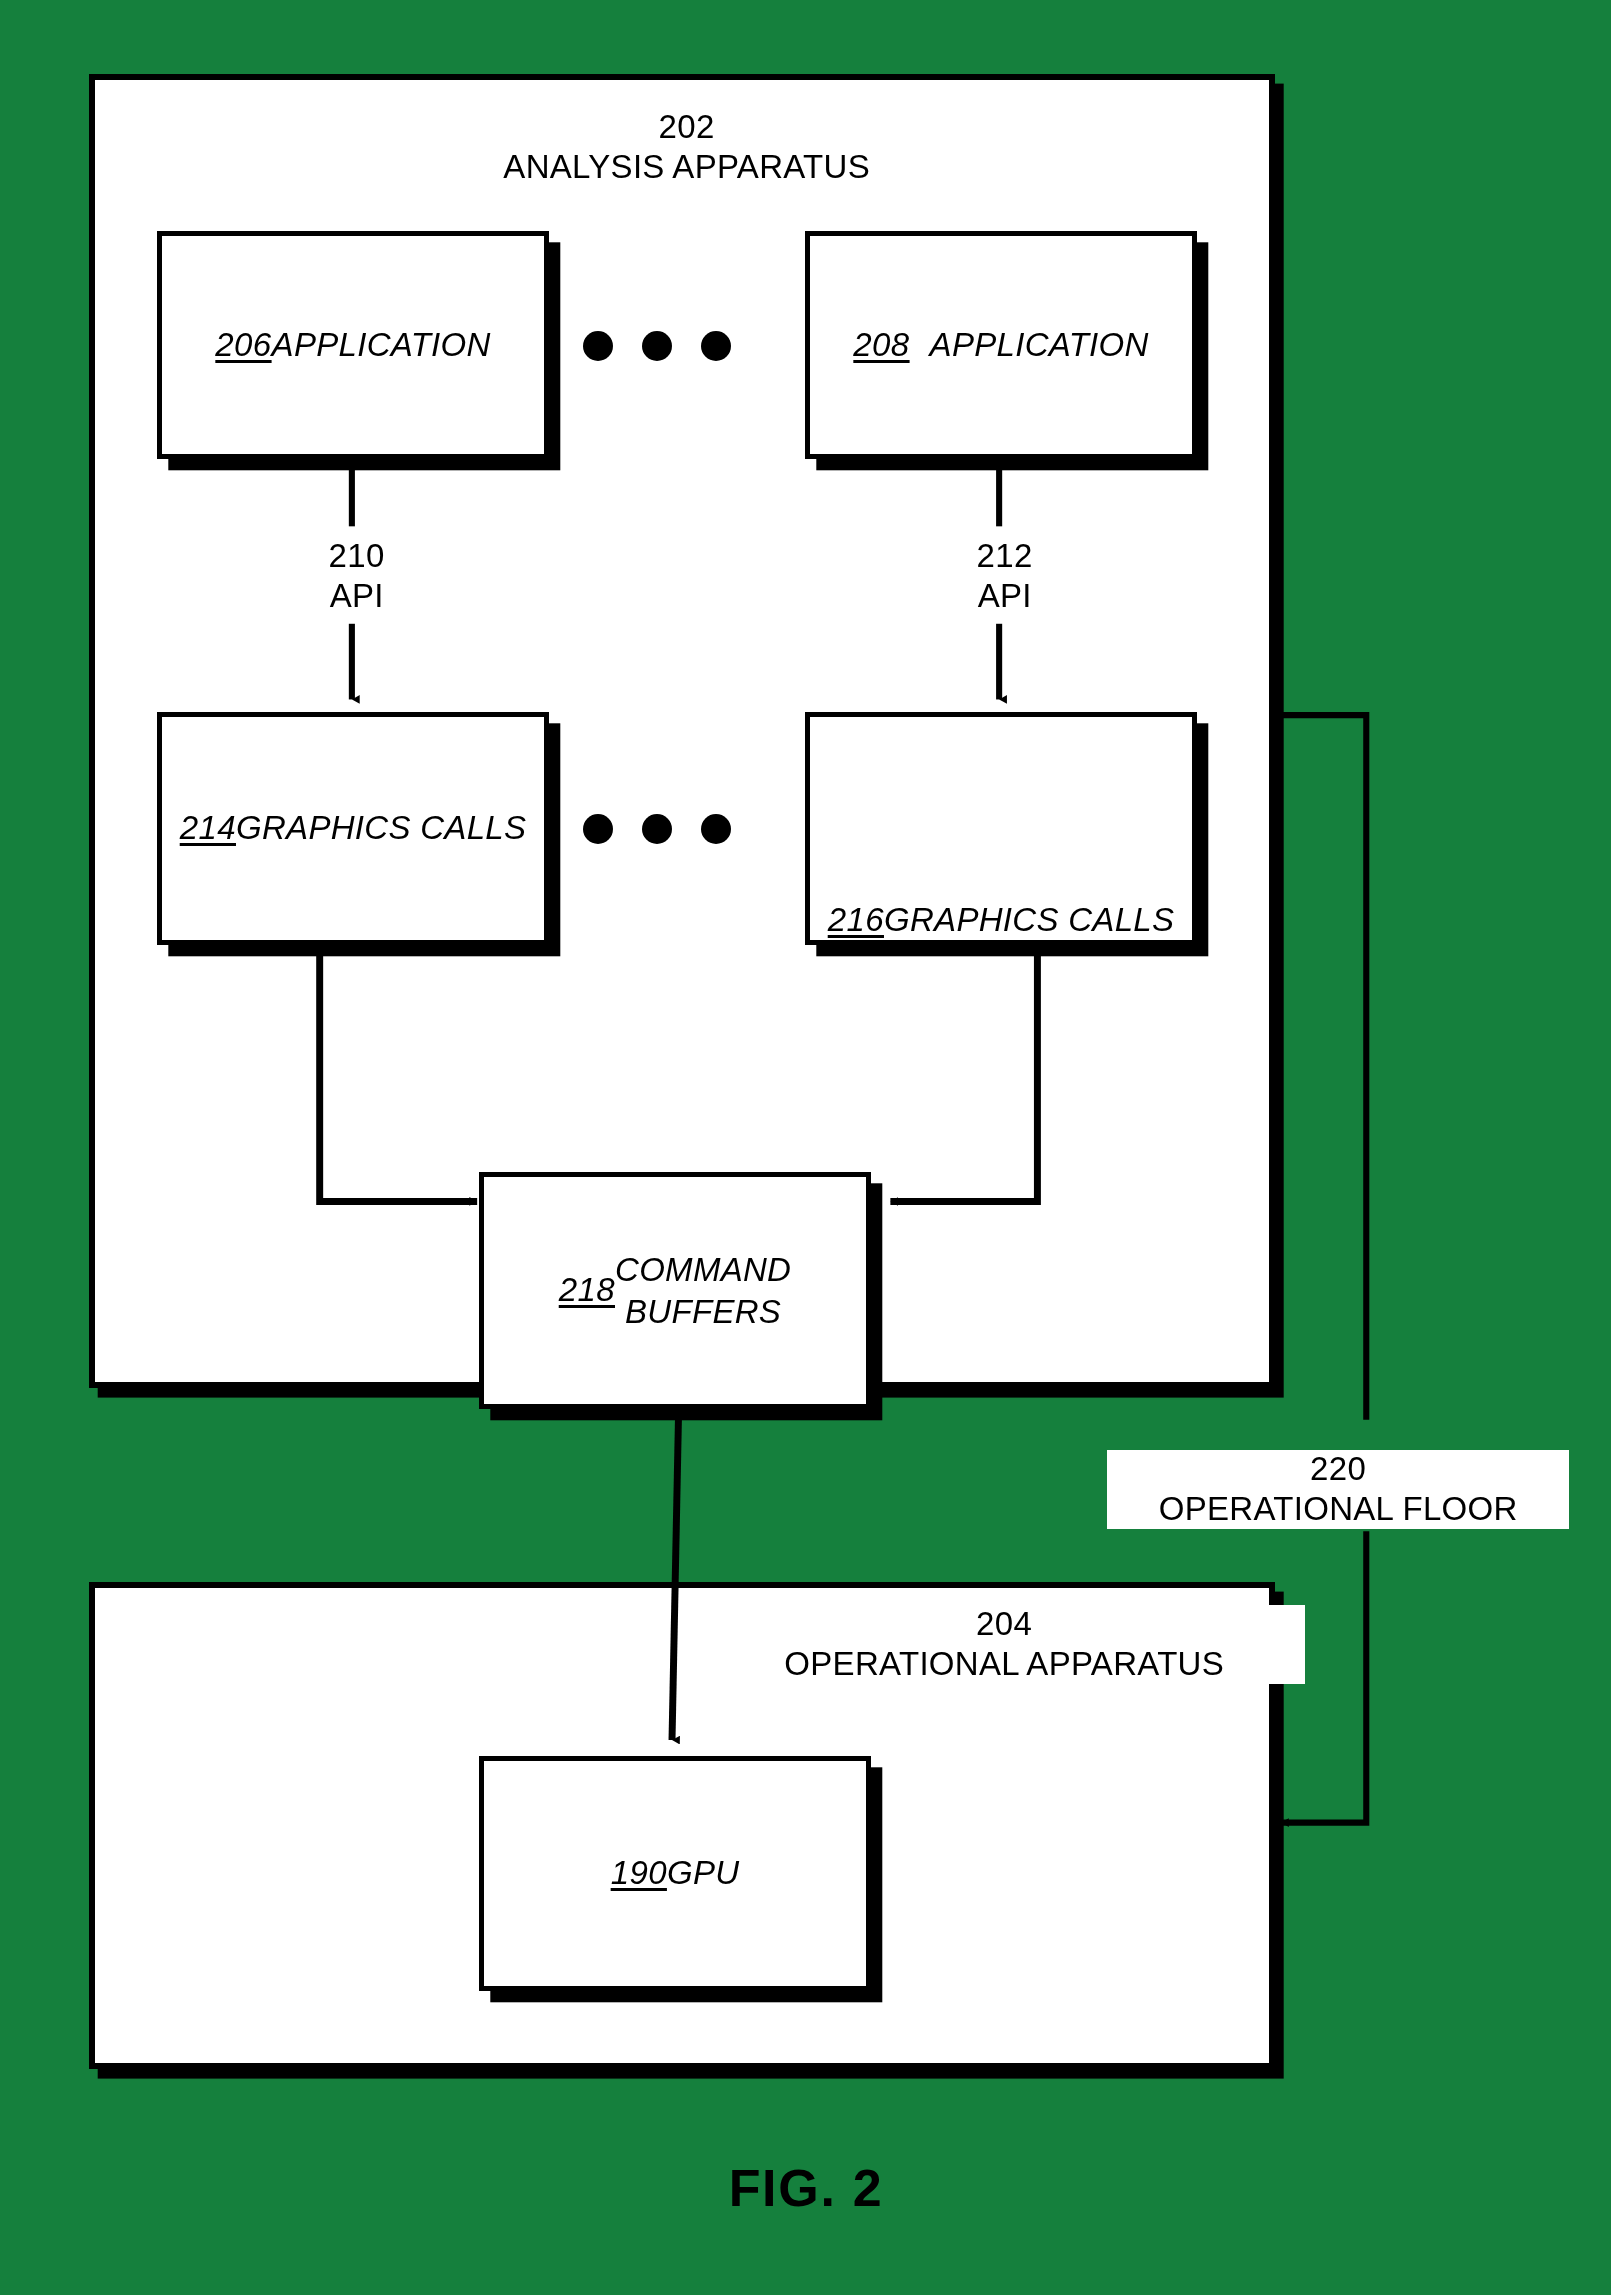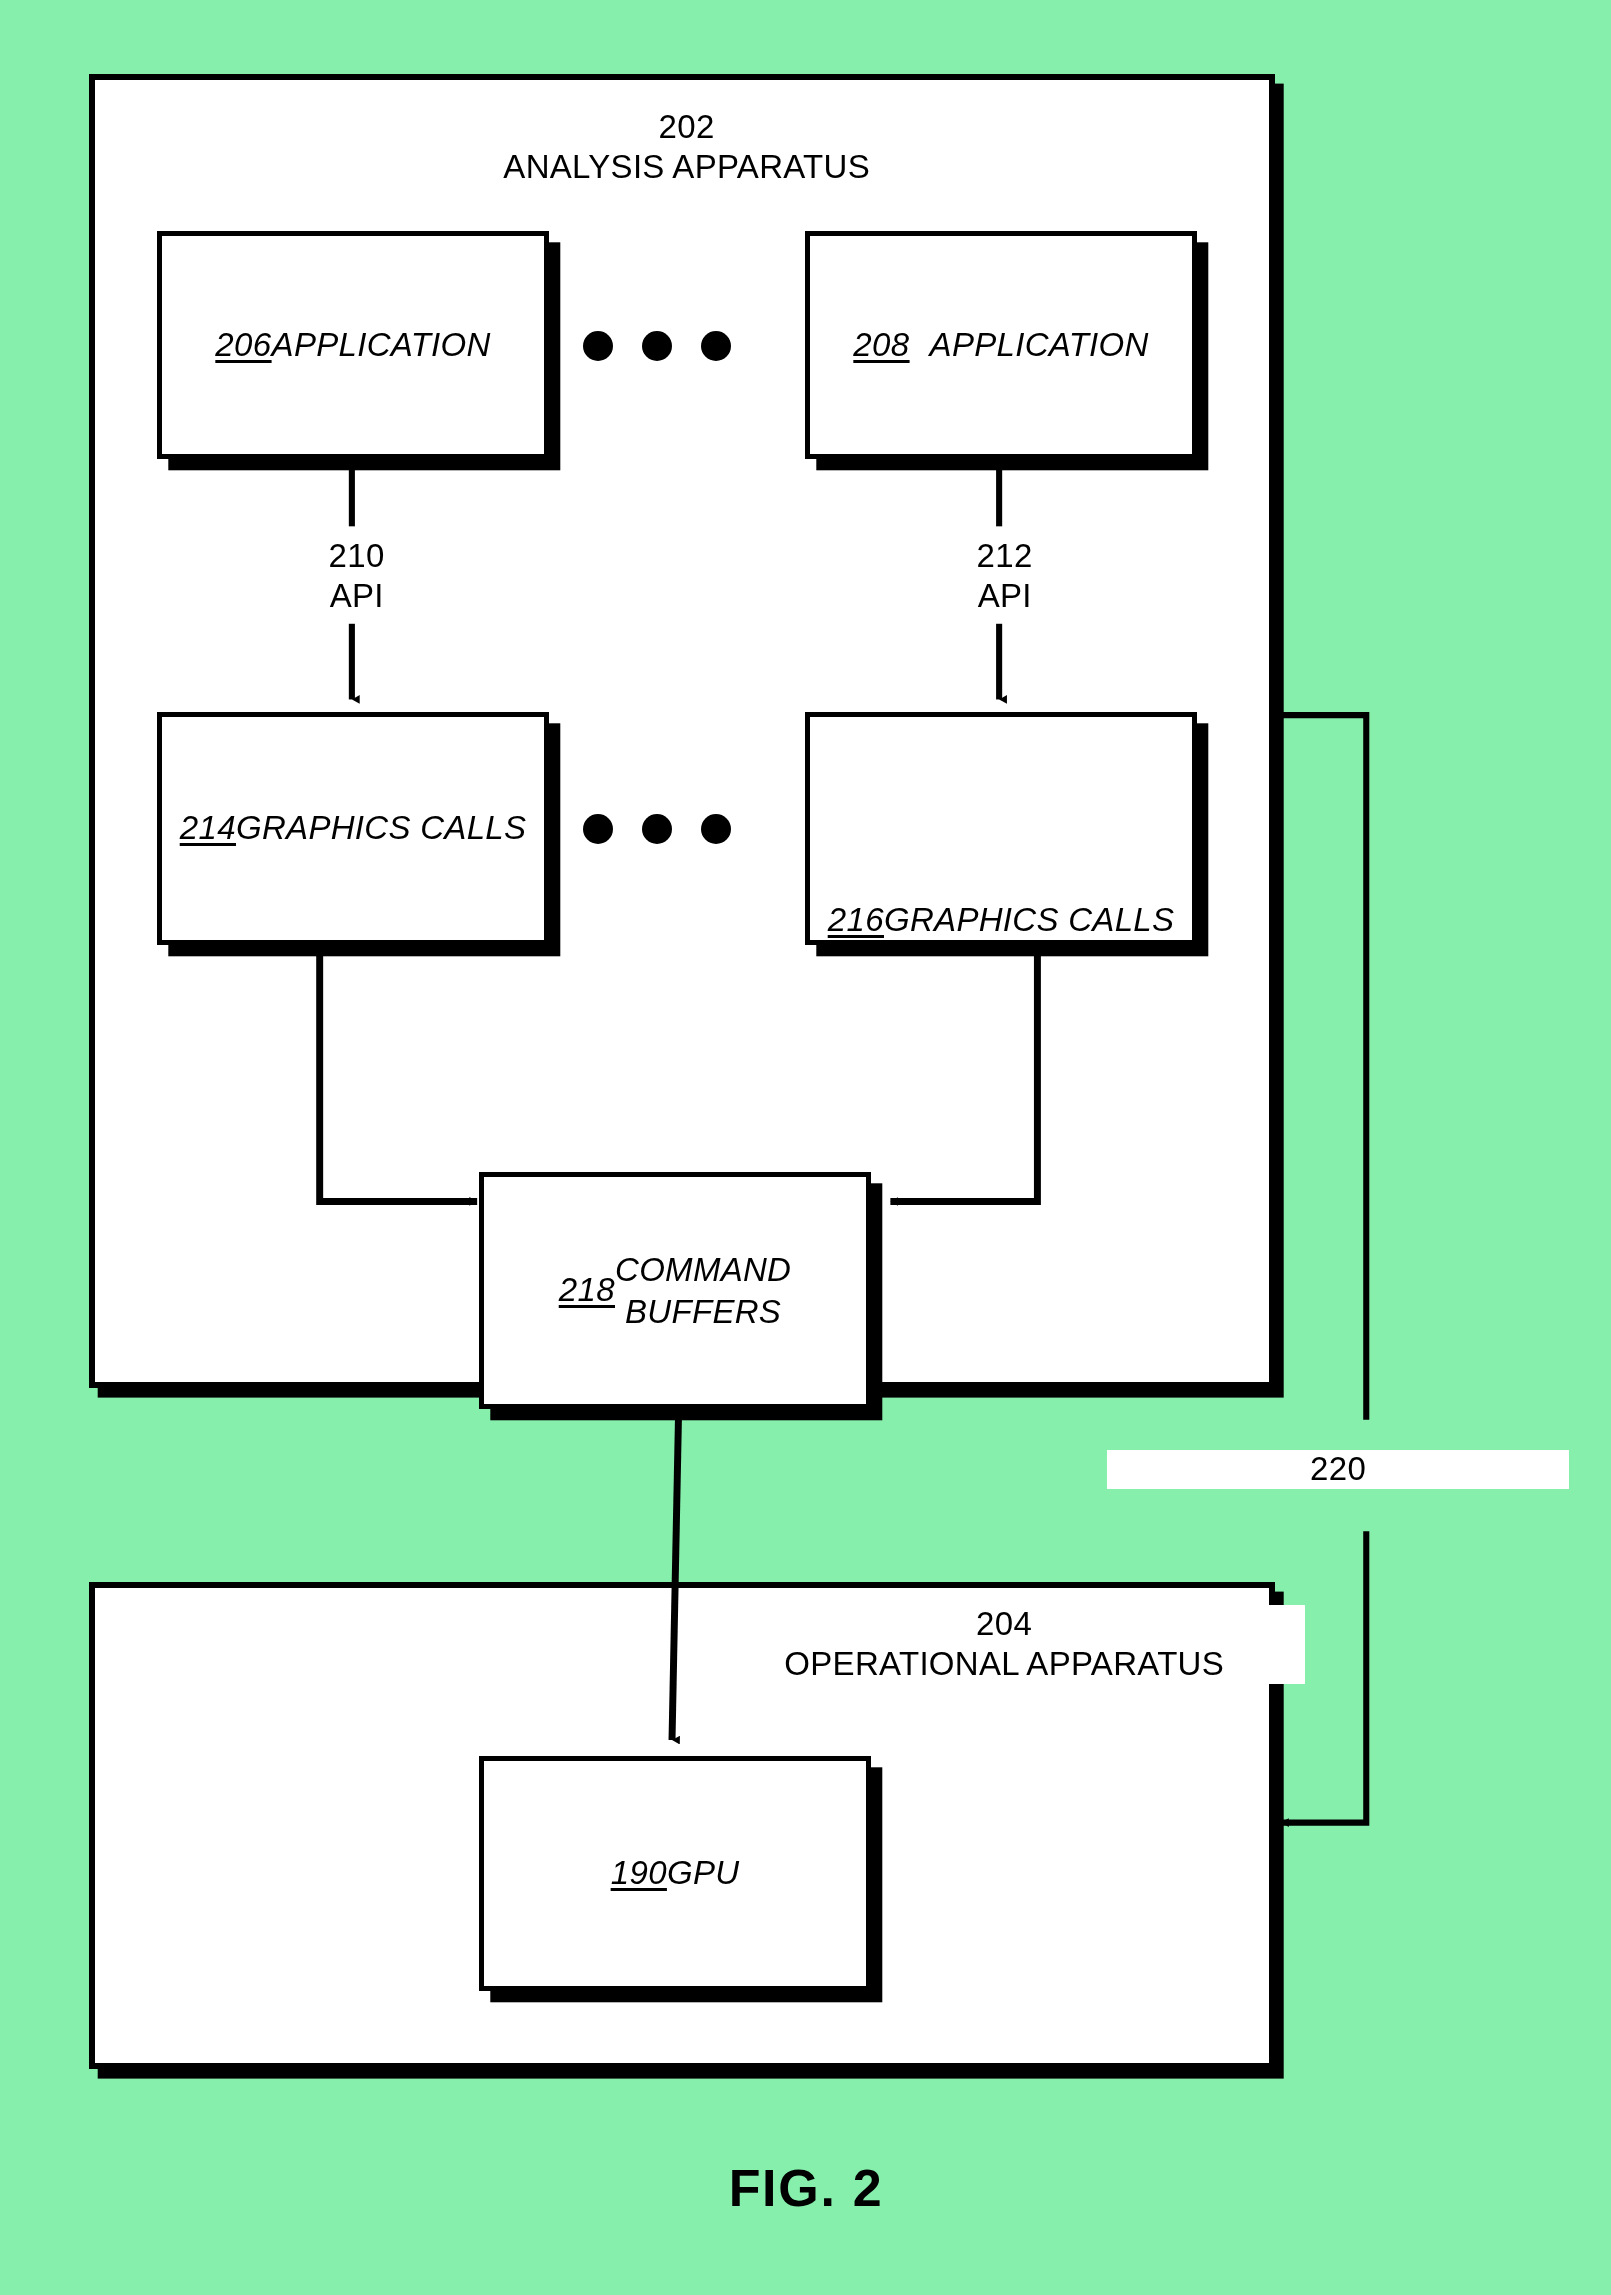--- a/index.html
+++ b/index.html
@@ -9,21 +9,21 @@
     background: #ffffff;
   }
   body {
     font-family: "Liberation Sans", sans-serif;
     color: #000000;
   }
   #page {
     position: relative;
     width: 1612px;
     height: 2295px;
-    background: #86efac;
+    background: #15803d;
     overflow: hidden;
   }
 
   
   .container-box {
     position: absolute;
     background: #ffffff;
     border: 6px solid #000000;
     box-sizing: border-box;
     box-shadow: 8.7px 9.6px 0 0 #000000;
@@ -211,20 +211,21 @@
   <div class="node-box" style="left:479px; top:1128px; width:392px; height:237px;margin-top:44px;">
     <span class="ref-num">218</span>
     <span class="node-label-multiline">
       <span>COMMAND</span><br>
       <span>BUFFERS</span>
     </span>
   </div>
 
   <div class="caption-block" style="left:1107px; top:1427px; width:452px;margin-top:23px;">
     <span class="ref-num-plain">220</span>
+    <span class="node-label">OPERATIONAL FLOOR</span>
   </div>
 
   <div class="container-box" style="left:89px; top:1582px; width:1186px; height:487px;"></div>
 
   <div class="caption-block" style="left:703px; top:1605px; width:592px;">
     <span class="ref-num-plain">204</span>
     <span class="node-label">OPERATIONAL APPARATUS</span>
   </div>
 
   <div class="node-box" style="left:479px; top:1756px; width:392px; height:235px;">

